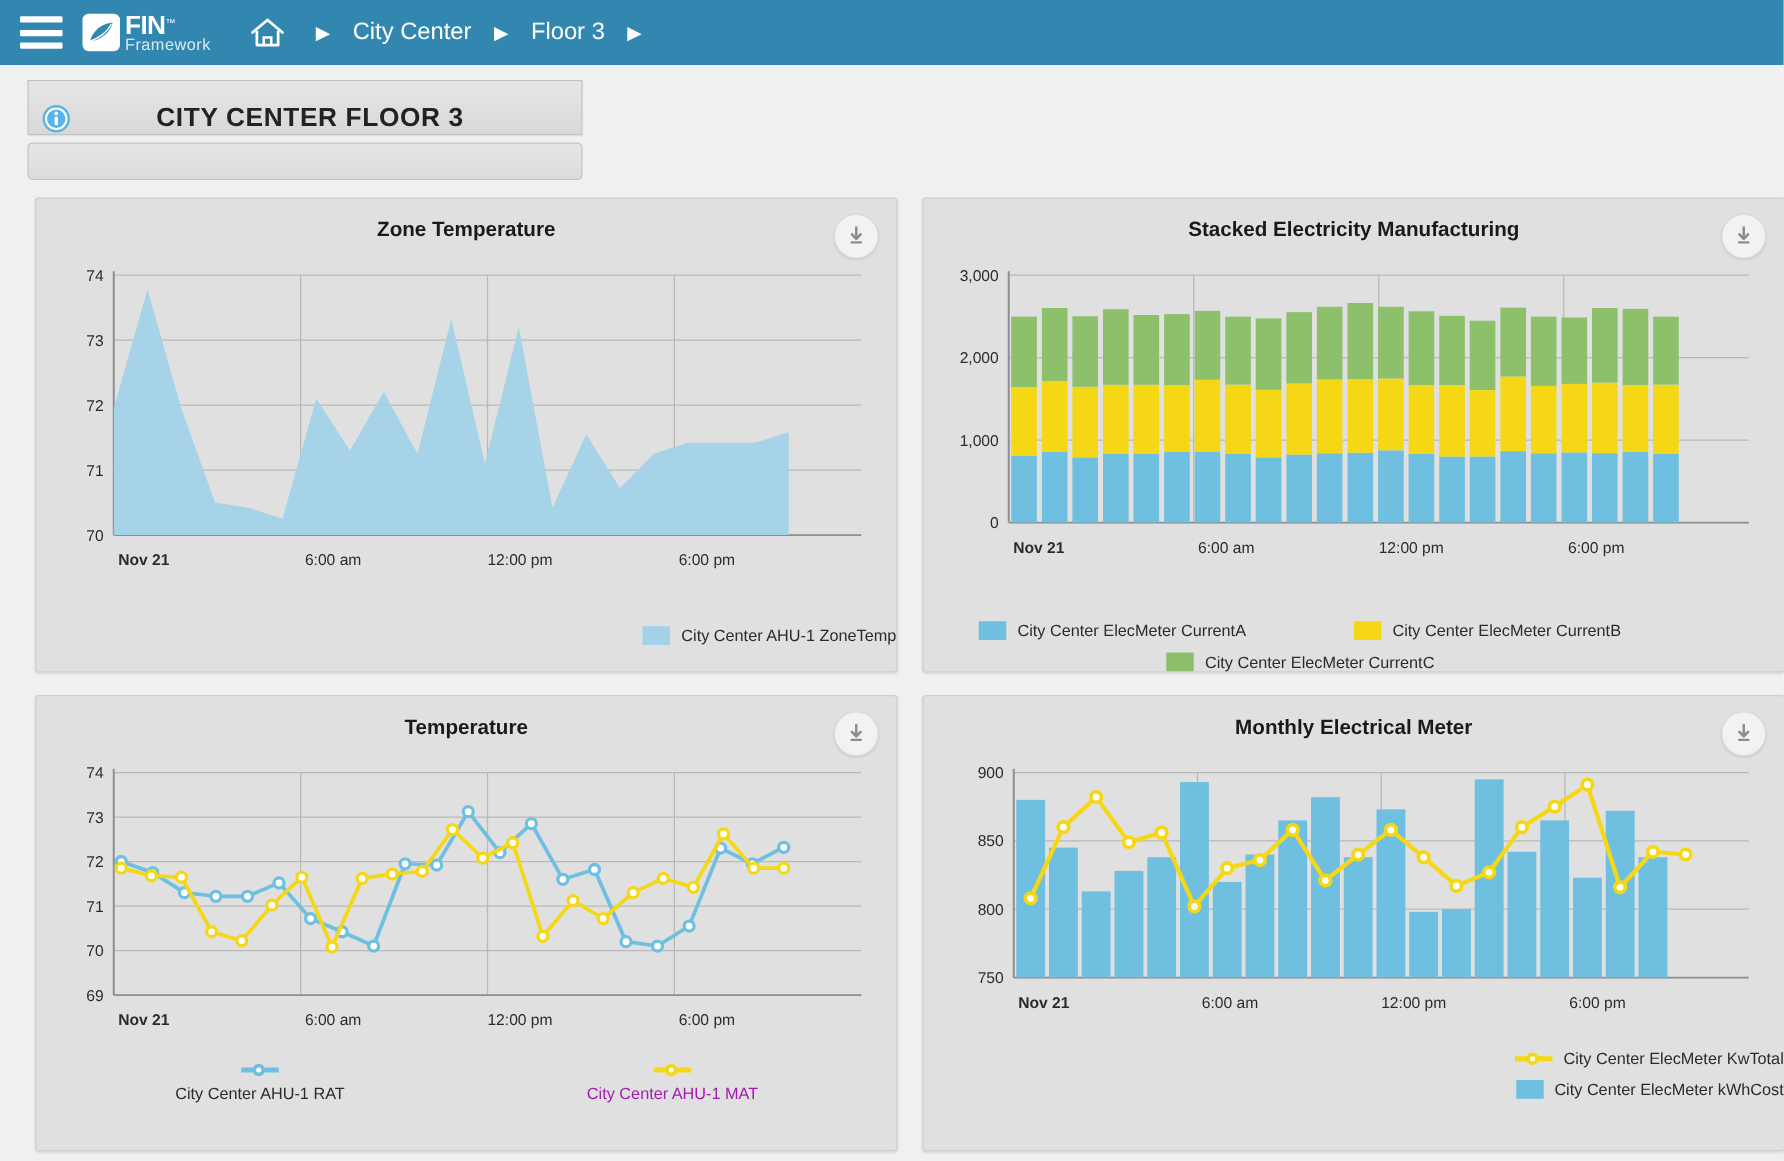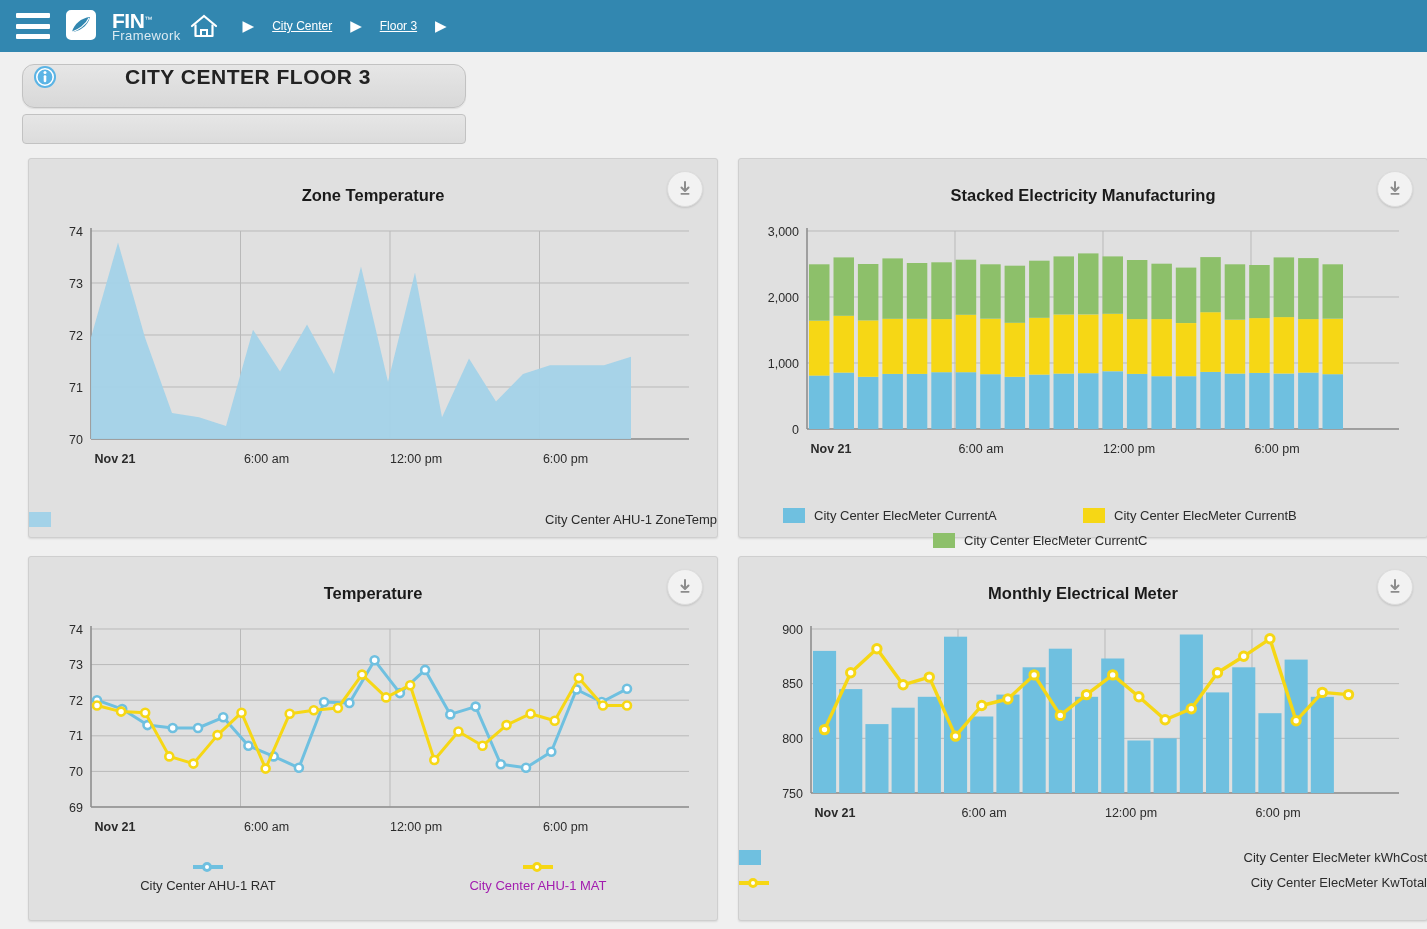--- a/index.html
+++ b/index.html
@@ -15,44 +15,44 @@
     height: 52px; width: 100%;
     background: #3287b0;
     display: flex; align-items: center;
     padding: 0 10px;
     position: relative;
   }
   .hamburger { width: 34px; height: 26px; margin: 0 16px 0 6px;
     display: flex; flex-direction: column; justify-content: space-between; cursor: pointer; }
   .hamburger span { display:block; height: 5px; background: #ffffff; border-radius: 1px; }
 
-  .fin-logo { display: flex; cursor: pointer; gap: 12px; }
+  .fin-logo { display: flex; align-items: center; margin-right: 22px; cursor: pointer; }
   .fin-mark {
     width: 30px; height: 30px; border-radius: 5px;
     background: #ffffff; border: 2px solid #ffffff;
     display: flex; align-items: center; justify-content: center;
     position: relative; overflow: hidden;
   }
   .fin-mark svg { display: block; }
   .fin-word { margin-left: 4px; line-height: 1; }
   .fin-word .big { font-size: 21px; font-weight: bold; color: #fff; letter-spacing: -0.5px; }
   .fin-word .tm  { font-size: 8px; color: #fff; vertical-align: super; }
   .fin-word .sub { font-size: 13px; color: #dbeaf2; letter-spacing: 0.4px; display:block; margin-top:-2px;}
 
   .home-icon { margin: 0 6px 0 8px; cursor: pointer; display:flex; align-items:center; }
   .bc-arrow { color: #ffffff; font-size: 15px; margin: 0 18px; }
-  .bc-item { color: #ffffff; font-size: 12px; cursor: pointer; white-space: nowrap; text-decoration: underline; }
+  .bc-item { color: #ffffff; font-size: 19px; cursor: pointer; white-space: nowrap; }
 
   
   .title-wrap { padding: 12px 0 0 22px; }
   .title-bar {
     width: 444px; height: 44px;
     background: linear-gradient(#e6e6e6, #d8d8d8);
-    border: 1px solid #c2c2c2; border-radius: 12px;
-    display: flex; align-items: flex-start; padding-left: 10px;
+    border: 1px solid #c2c2c2; border-radius: 0;
+    display: flex; align-items: flex-end; padding-left: 10px;
     box-shadow: 0 1px 1px rgba(0,0,0,.08);
   }
   .info-icon { width: 24px; height: 24px; flex: none; }
   .title-text {
     flex: 1; text-align: center; font-size: 21px; font-weight: bold;
     color: #222; letter-spacing: 0.5px; padding-right: 26px;
   }
   .sub-bar {
     width: 444px; height: 30px; margin-top: 6px;
     background: linear-gradient(#e6e6e6, #dcdcdc);
@@ -70,21 +70,21 @@
     background: #e0e0e0;
     border: 1px solid #cfcfcf;
     border-radius: 3px;
     position: relative;
     box-shadow: 0 1px 2px rgba(0,0,0,.10);
   }
   .card.tall  { height: 380px; }
   .card.tall2 { height: 365px; }
   .card-title {
     text-align: center; font-size: 16.5px; font-weight: bold; color: #1a1a1a;
-    padding-top: 27px;
+    padding-top: 16px;
   }
   .dl-btn {
     position: absolute; top: 12px; right: 14px;
     width: 36px; height: 36px; border-radius: 50%;
     background: #f2f2f2; border: 1px solid #dcdcdc;
     display: flex; align-items: center; justify-content: center;
     cursor: pointer; box-shadow: 0 1px 2px rgba(0,0,0,.12);
   }
 
   .plot { position: relative; margin: 12px 0 0 0; }
@@ -100,21 +100,21 @@
   }
   .leg-swatch { width: 22px; height: 15px; display: inline-block; }
   .leg-line { width: 30px; height: 4px; position: relative; display: inline-block; }
   .leg-line::after {
     content:""; position:absolute; left: 9px; top: -3px;
     width: 10px; height: 10px; border-radius: 50%;
     background: #fff; border: 3px solid currentColor; box-sizing: border-box;
   }
   .lw-50 { width: 50%; }
   .lw-42 { width: 330px; flex-direction: column; }
-  .lw-full { width: 100%; justify-content: space-between; }
+  .lw-full { width: 100%; justify-content: flex-end; }
 
   .axis-txt { font-size: 12.5px; fill: #2b2b2b; font-family: "Liberation Sans", sans-serif; }
   .axis-txt.bold { font-weight: bold; }
 </style>
 </head>
 <body>
 
 <div class="topbar">
   <div class="hamburger">
     <span></span>
@@ -475,24 +475,24 @@
           <circle cx="452.3" cy="93.8" r="4.2" fill="#ffffff" stroke="#f6d715" stroke-width="3"></circle>
           <circle cx="478.5" cy="57.7" r="4.2" fill="#ffffff" stroke="#f6d715" stroke-width="3"></circle>
           <circle cx="504.7" cy="41.3" r="4.2" fill="#ffffff" stroke="#f6d715" stroke-width="3"></circle>
           <circle cx="530.9" cy="23.8" r="4.2" fill="#ffffff" stroke="#f6d715" stroke-width="3"></circle>
           <circle cx="557.1" cy="105.8" r="4.2" fill="#ffffff" stroke="#f6d715" stroke-width="3"></circle>
           <circle cx="583.3" cy="77.4" r="4.2" fill="#ffffff" stroke="#f6d715" stroke-width="3"></circle>
           <circle cx="609.5" cy="79.6" r="4.2" fill="#ffffff" stroke="#f6d715" stroke-width="3"></circle>
         </svg>
     </div>
     <div class="legend">
+      <div class="leg-item lw-full" style="color:#f6d715">
+        <span class="leg-line" style="background:#f6d715; color:#f6d715"></span>
+        <span style="color:#2b2b2b">City Center ElecMeter KwTotal</span>
+      </div>
       <div class="leg-item lw-full">
         <span class="leg-swatch" style="background:#6fc0e0"></span>
         <span>City Center ElecMeter kWhCost</span>
       </div>
-      <div class="leg-item lw-full" style="color:#f6d715">
-        <span class="leg-line" style="background:#f6d715; color:#f6d715"></span>
-        <span style="color:#2b2b2b">City Center ElecMeter KwTotal</span>
-      </div>
     </div>
   </div>
 
 </div>
 
 </body></html>

